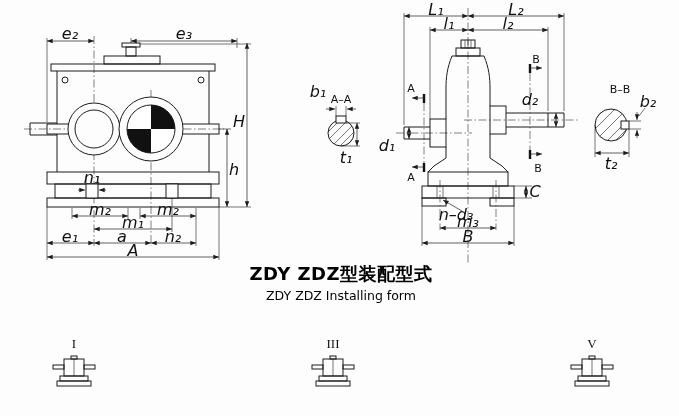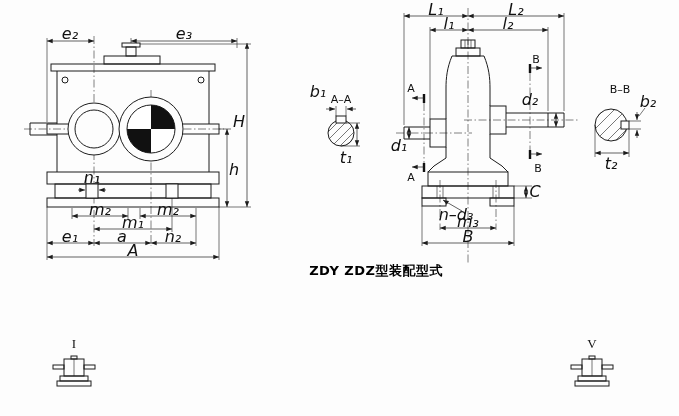--- a/index.html
+++ b/index.html
@@ -12,21 +12,21 @@
   svg .dm{fill:none;stroke:#1c1c1c;stroke-width:.7;}
   svg .thickln{fill:none;stroke:#111;stroke-width:2.4;}
   svg .bgf{fill:#fdfdfd;stroke:#1c1c1c;stroke-width:1;}
   svg .wf{fill:#fff;stroke:#1c1c1c;stroke-width:1;}
   svg .blk{fill:#111;stroke:none;}
   svg .hat path{fill:none;stroke:#1c1c1c;stroke-width:.6;}
   .lbl{position:absolute;transform:translate(-50%,-50%);font-style:italic;font-size:16px;
        color:#111;white-space:nowrap;line-height:1;}
   .sec{font-style:normal;font-size:11px;}
   .caption{position:absolute;left:239px;top:262px;width:204px;text-align:center;color:#000;}
-  .caption .zh{font-size:13px;font-weight:700;letter-spacing:.5px;text-align:right;}
+  .caption .zh{font-size:18px;font-weight:700;letter-spacing:.5px;}
   .caption .en{font-size:12.5px;margin-top:2px;}
   .forms{position:absolute;left:46px;top:337px;width:574px;display:flex;justify-content:space-between;}
   .form-item{width:56px;display:flex;flex-direction:column;align-items:center;}
   .roman{font-family:"Liberation Serif",serif;font-size:13px;color:#111;margin-bottom:5px;line-height:1;}
 </style>
 </head>
 <body>
 
 <div class="stage">
 
@@ -195,38 +195,45 @@
   <span class="lbl" style="left:346px;top:158px">t₁</span>
 
   <span class="lbl" style="left:436px;top:10px">L₁</span>
   <span class="lbl" style="left:516px;top:10px">L₂</span>
   <span class="lbl" style="left:449px;top:24px">l₁</span>
   <span class="lbl" style="left:508px;top:24px">l₂</span>
   <span class="lbl sec" style="left:411px;top:88px">A</span>
   <span class="lbl sec" style="left:411px;top:177px">A</span>
   <span class="lbl sec" style="left:536px;top:59px">B</span>
   <span class="lbl sec" style="left:538px;top:168px">B</span>
-  <span class="lbl" style="left:399px;top:146px">d₁</span>
+  <span class="lbl" style="left:387px;top:146px">d₁</span>
   <span class="lbl" style="left:530px;top:100px">d₂</span>
   <span class="lbl" style="left:535px;top:192px">C</span>
   <span class="lbl" style="left:456px;top:215px">n–d₃</span>
   <span class="lbl" style="left:468px;top:222px">m₃</span>
   <span class="lbl" style="left:468px;top:237px">B</span>
 
   <span class="lbl sec" style="left:620px;top:89px">B–B</span>
   <span class="lbl" style="left:648px;top:102px">b₂</span>
   <span class="lbl" style="left:611px;top:164px">t₂</span>
 
   <div class="caption">
     <div class="zh">ZDY ZDZ型装配型式</div>
+    <div class="en">ZDY ZDZ Installing form</div>
   </div>
 
   <div class="forms">
     <div class="form-item">
       <span class="roman">I</span>
+      <svg width="46" height="34">
+          <use href="#fic"></use>
+        </svg>
+    </div>
+    <div class="form-item">
+      <span class="roman">III</span>
       <svg width="46" height="34">
           <use href="#fic"></use>
         </svg>
     </div>
     <div class="form-item">
       <span class="roman">V</span>
       <svg width="46" height="34">
           <use href="#fic"></use>
         </svg>
     </div>

